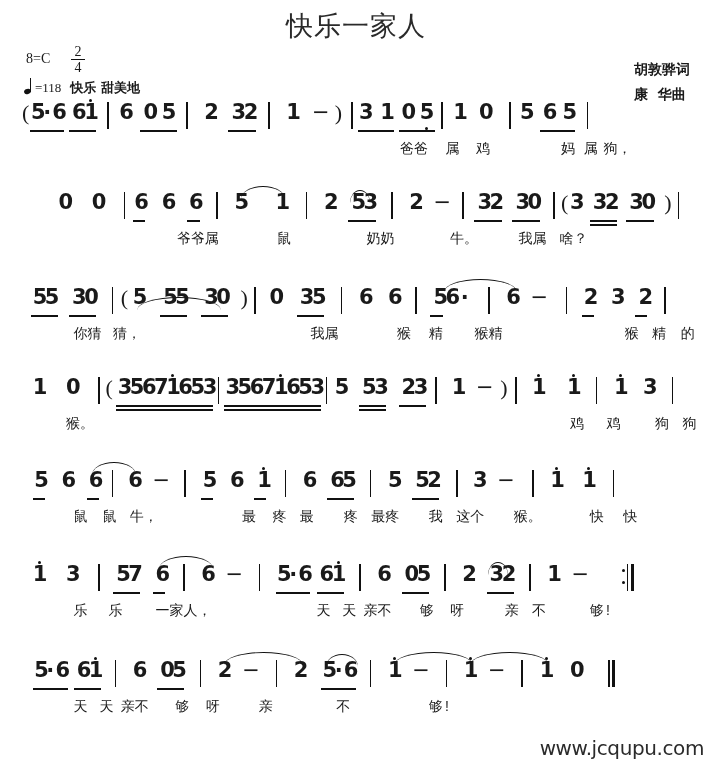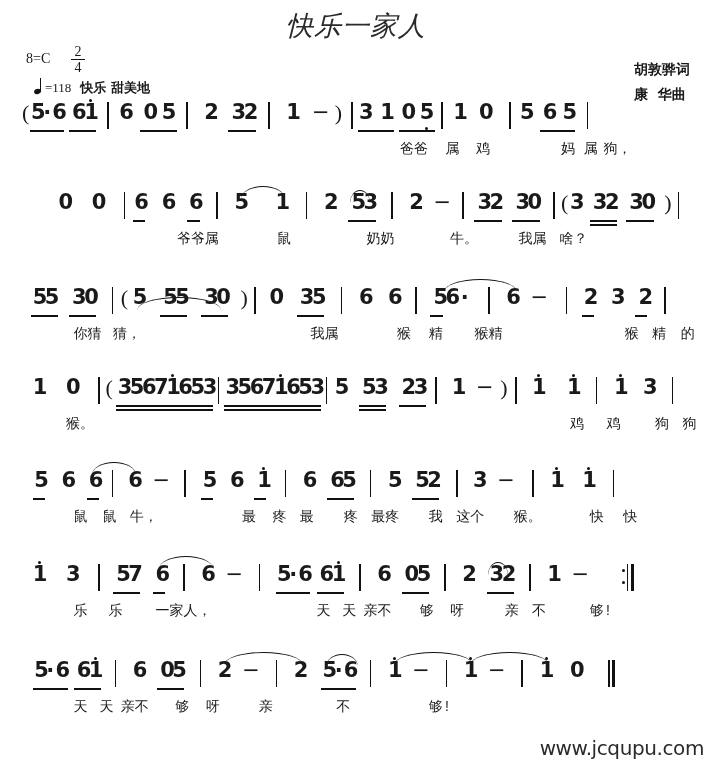--- a/index.html
+++ b/index.html
@@ -21,21 +21,20 @@
     position: absolute;
     top: 8px;
     left: 0;
     width: 712px;
     text-align: center;
     font-size: 27px;
     font-weight: 500;
     letter-spacing: 1px;
     color: #2a2a2a;
     font-family: "DejaVu Serif", "Liberation Serif", serif;
-    font-style: italic;
   }
 
   
   #header-left {
     position: absolute;
     top: 47px;
     left: 22px;
     width: 300px;
     height: 58px;
   }
@@ -60,21 +59,21 @@
   .time-sig .bar-line {
     display: block;
     border-top: 1.3px solid #111;
     width: 14px;
     margin: 1px auto 1px auto;
   }
   .time-sig .den { display: block; }
 
   .tempo-mark {
     position: absolute;
-    left: 12px;
+    left: 2px;
     top: 32px;
     font-size: 13px;
     white-space: nowrap;
   }
   .quarter-note {
     display: inline-block;
     position: relative;
     width: 11px;
     height: 16px;
     vertical-align: -3px;

